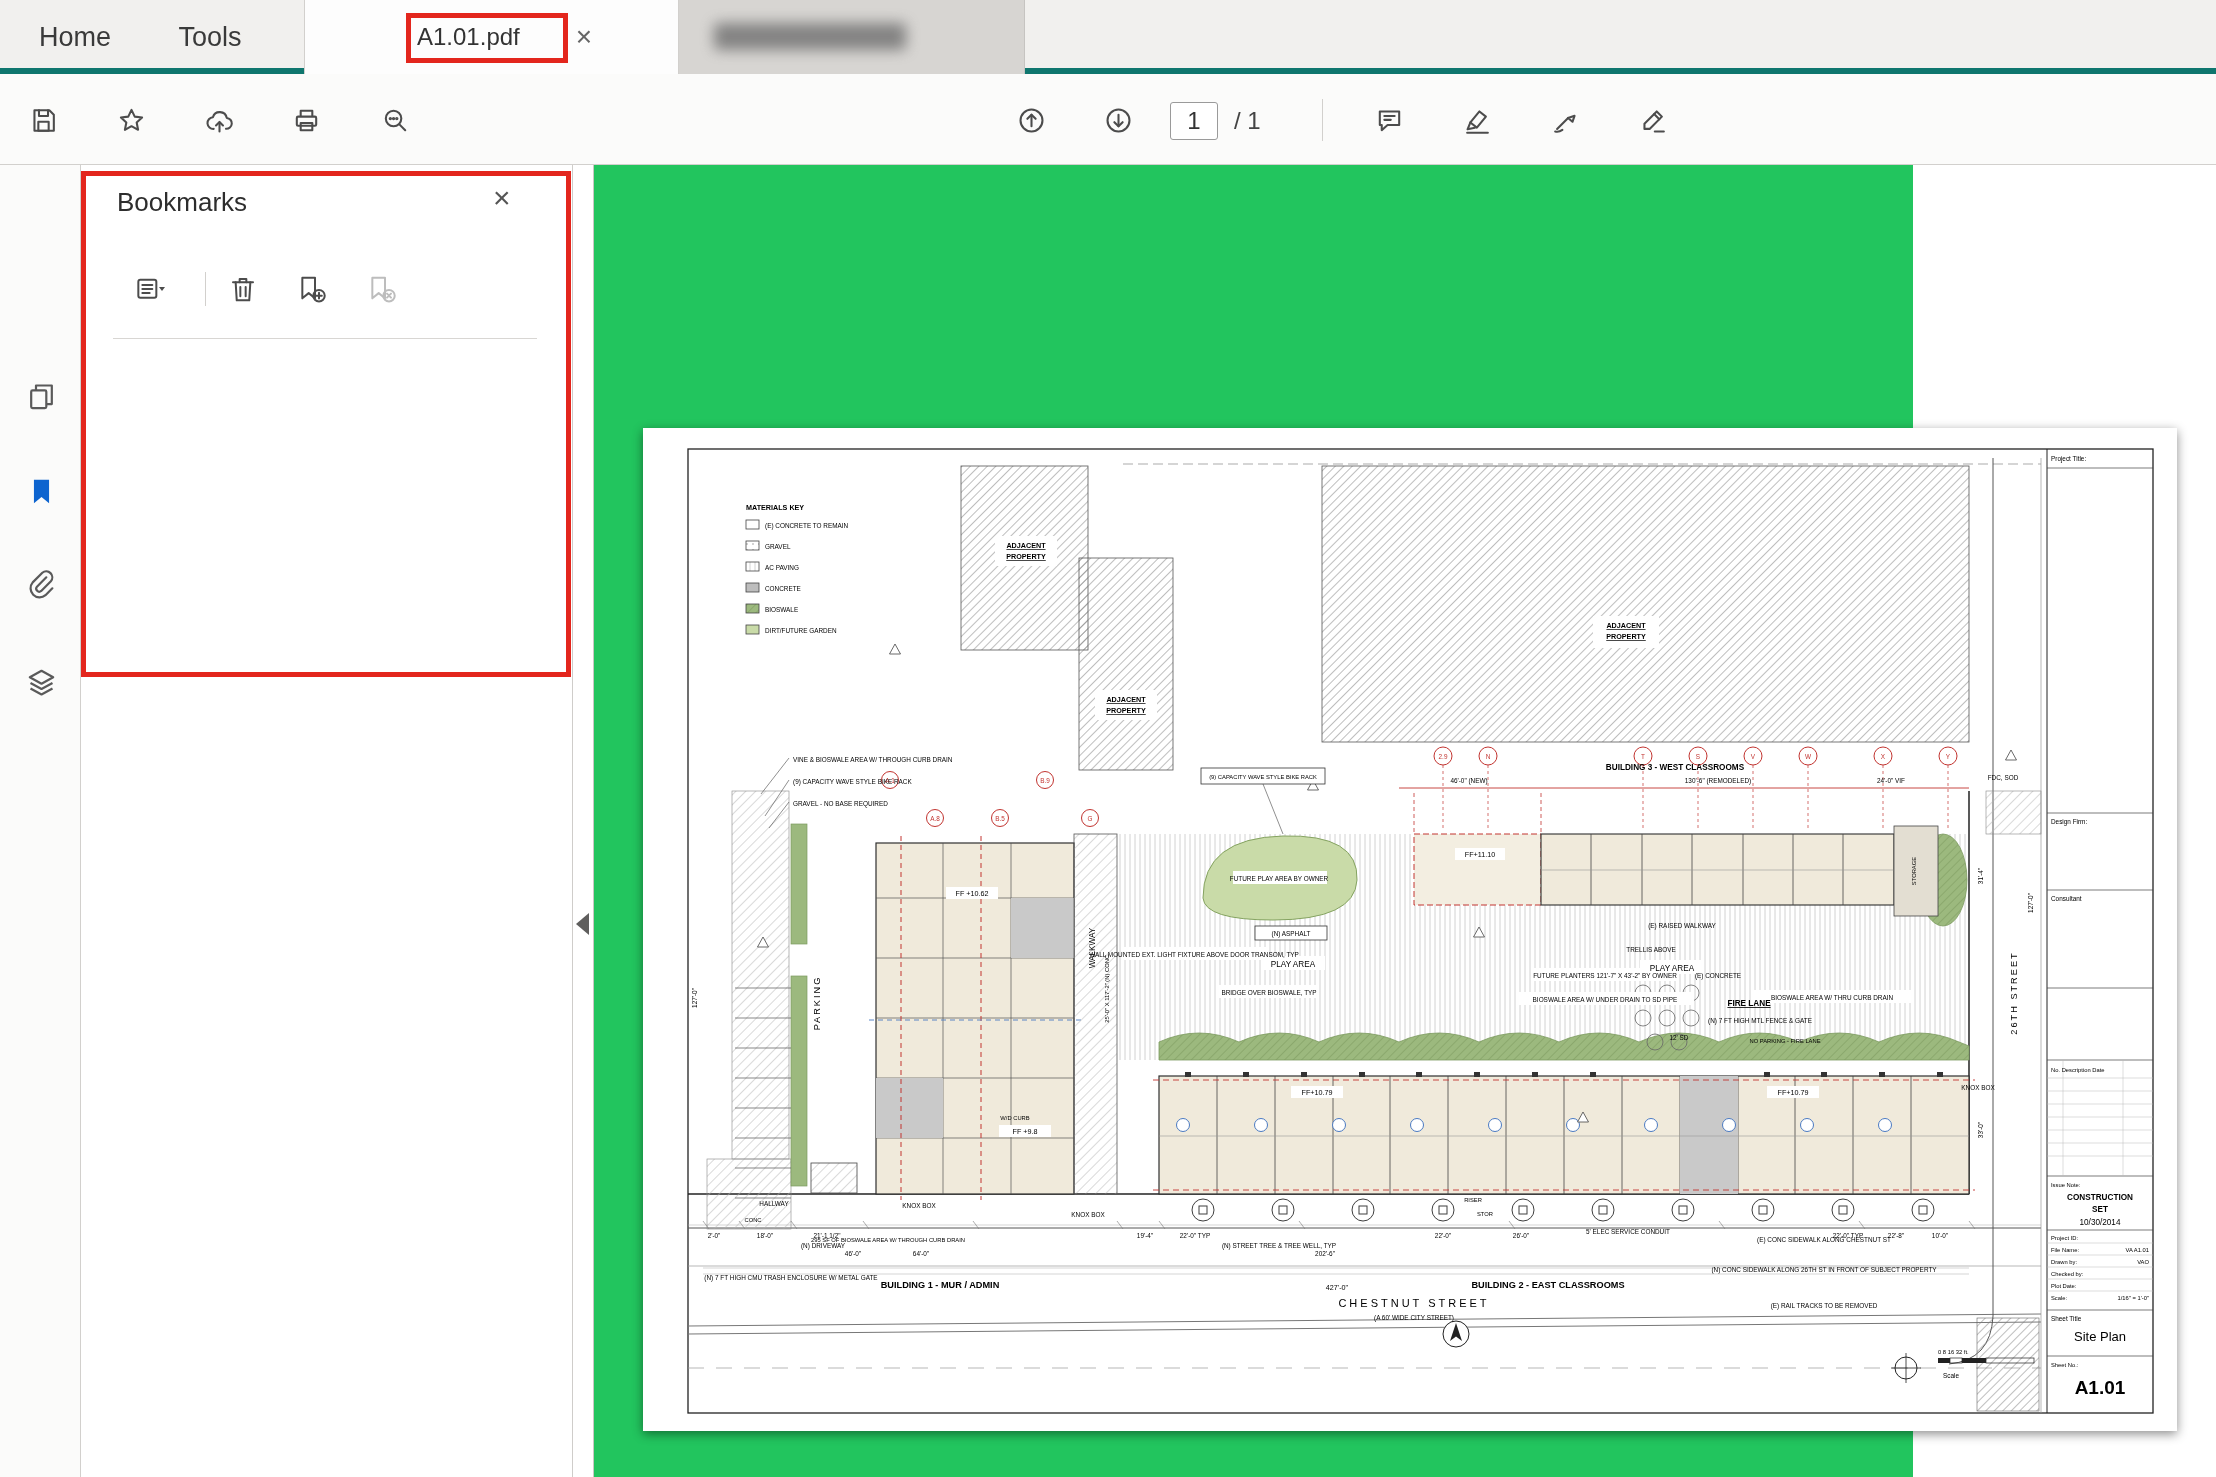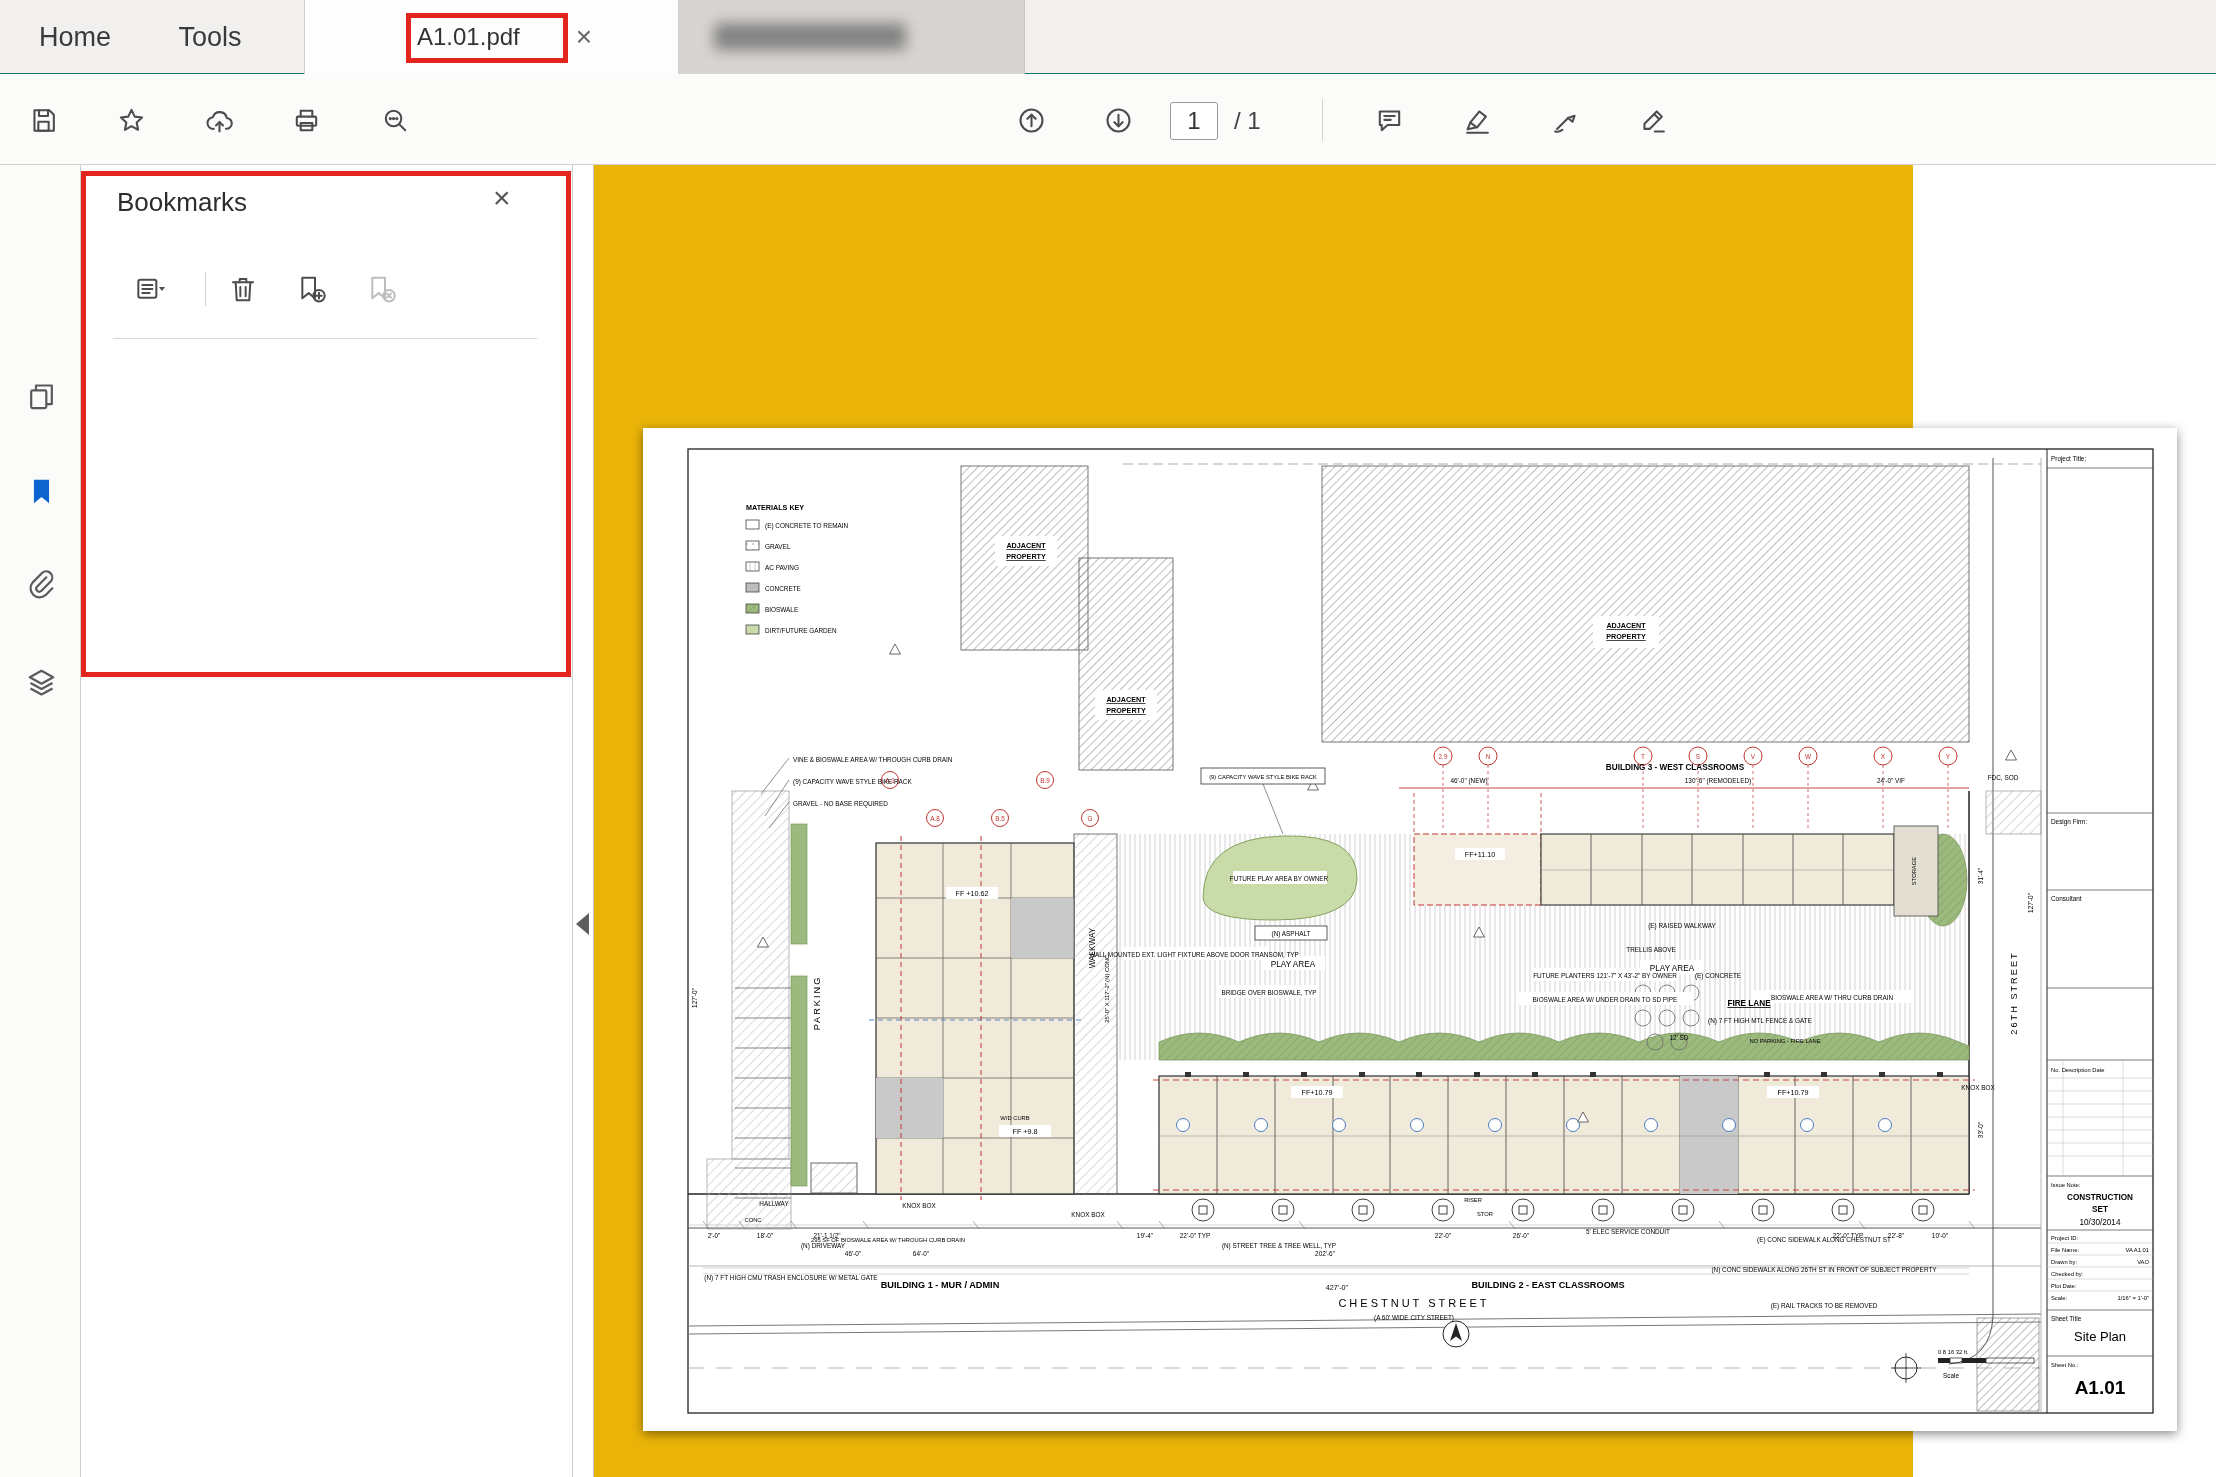--- a/index.html
+++ b/index.html
@@ -1,20 +1,20 @@
 <!DOCTYPE html>
 <html><head>
 <meta charset="utf-8">
 <style>
   *{margin:0;padding:0;box-sizing:border-box}
   html,body{width:2216px;height:1477px;overflow:hidden;font-family:"Liberation Sans",sans-serif;background:#fff}
   .app{position:absolute;inset:0}
 
   
-  .tabbar{position:absolute;left:0;top:0;width:2216px;height:74px;background:#f1f0ee;border-bottom:1px solid #0f766e}
+  .tabbar{position:absolute;left:0;top:0;width:2216px;height:74px;background:#f1f0ee;border-bottom:6px solid #0f766e}
   .apptab{position:absolute;top:0;height:74px;display:flex;align-items:center;justify-content:center;
           font-size:27px;color:#3a3a3a;cursor:pointer}
   .doctab{position:absolute;top:0;height:74px;display:flex;align-items:center;
           background:#fdfdfd;border-left:1px solid #d2d0cd;border-right:1px solid #d2d0cd;font-size:24px;color:#333}
   .doctab .lbl{margin-left:112px}
   .doctab .x{margin-left:56px;font-size:28px;color:#666;cursor:pointer}
   .ghosttab{position:absolute;top:0;height:74px;background:#d7d5d2;border-right:1px solid #c6c4c1}
   .blurblob{position:absolute;left:35px;top:23px;width:192px;height:27px;background:#6f6f6f;border-radius:4px;filter:blur(7px);opacity:.8}
 
   
@@ -36,21 +36,21 @@
   .ptool{position:absolute;width:44px;height:44px;top:102px;display:flex;align-items:center;justify-content:center;color:#4c4c4c;cursor:pointer}
   .ptool svg{width:32px;height:32px}
   .ptool.dis{color:#bdbdbd;cursor:default}
   .pdiv{position:absolute;left:124px;top:107px;width:1px;height:34px;background:#d2d0cd}
   .phr{position:absolute;left:32px;top:173px;width:424px;height:1px;background:#d8d6d3}
 
   .gutter{position:absolute;left:573px;top:165px;width:21px;height:1312px;background:#fff;border-right:1px solid #c9c7c4}
   .collapse{position:absolute;left:3px;top:748px;width:0;height:0;border-top:11px solid transparent;
             border-bottom:11px solid transparent;border-right:13px solid #5f5e5d}
 
-  .docarea{position:absolute;left:594px;top:165px;width:1319px;height:1312px;background:#eab308}
+  .docarea{position:absolute;left:594px;top:165px;width:1319px;height:1312px;background:#22c55e}
   .page{position:absolute;left:49px;top:263px;width:1534px;height:1003px;background:#fff;box-shadow:0 3px 10px rgba(0,0,0,.45)}
   .page svg{display:block;width:1534px;height:1003px}
 
   
   .hlbox{position:absolute;border:5px solid #e3261d;pointer-events:none}
   .hl-tab{left:406px;top:13px;width:162px;height:50px}
   .hl-panel{left:81px;top:171px;width:490px;height:506px}
   .f5{font-size:5.8px}.f6{font-size:6.4px}.f7{font-size:7.2px}.f8{font-size:8.2px}
   .f9{font-size:9.2px}.f11{font-size:11px}.f13{font-size:13px}.f19{font-size:19px}
   .b{font-weight:700}.tm{text-anchor:middle}.te{text-anchor:end}.u{text-decoration:underline}

